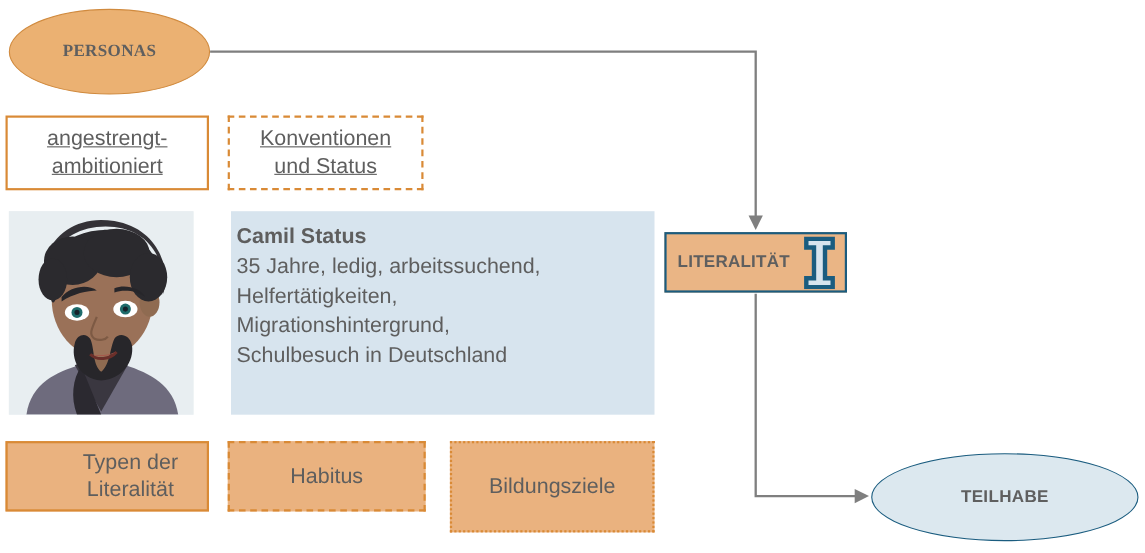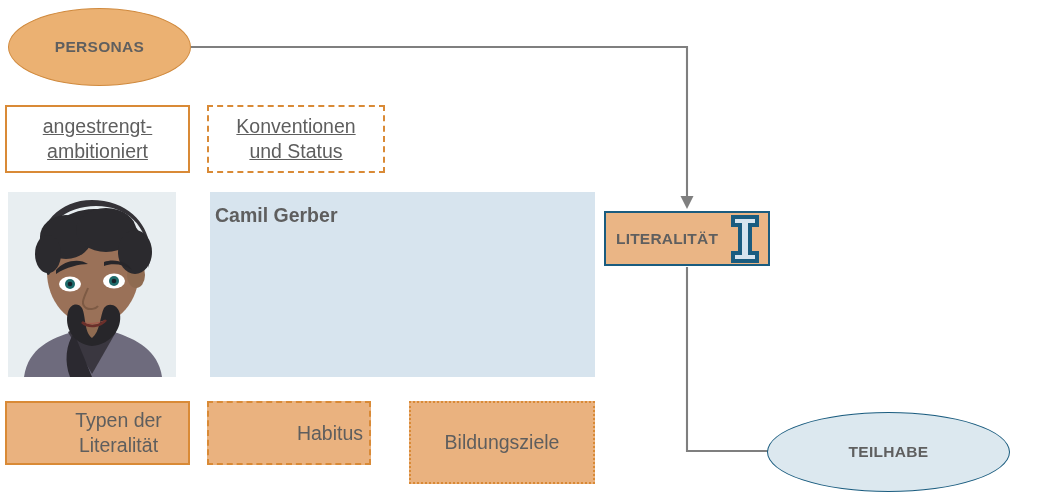--- a/index.html
+++ b/index.html
@@ -32,23 +32,24 @@
     text-align: center;
   }
   #personas-node {
     left: 8px; top: 8px; width: 183px; height: 78px;
     background: #ebb172;
     border: 1.6px solid #d08a3e;
     font-size: 15.5px;
     font-weight: bold;
     letter-spacing: 0.3px;
     color: #5f5f5f;
+    font-family: Liberation Serif, serif;
   }
   #teilhabe-node {
-    left: 767px; top: 412px; width: 243px; height: 80px;
+    left: 792px; top: 412px; width: 243px; height: 80px;
     background: #dce8ef;
     border: 1.7px solid #1a5c7f;
     font-size: 15.5px;
     font-weight: bold;
     letter-spacing: 0.3px;
     color: #5f5f5f;
   }
 
   
   .attr-box {
@@ -120,21 +121,21 @@
     align-items: center;
     justify-content: center;
     text-align: center;
     background: #eab27f;
     font-size: 19.5px;
     line-height: 1.28;
     color: #5e5e5e;
     padding: 2px 6px;
   }
   #box-typen        { left: 5px;   top: 401px; width: 185px; height: 64px; padding-left: 48px; }
-  #box-habitus      { left: 207px; top: 401px; width: 164px; height: 64px; justify-content: flex-end; }
+  #box-habitus      { left: 207px; top: 401px; width: 180px; height: 64px; }
   #box-bildungsziele{ left: 409px; top: 401px; width: 186px; height: 83px; }
 
   
   #connectors { position: absolute; left: 0; top: 0; pointer-events: none; }
 </style>
 </head>
 <body>
 
 <div id="canvas">
 
@@ -193,21 +194,22 @@
       <path d="M80,96 C76,106 72,112 78,116 C82,118 88,117 90,114" fill="none" stroke="#7d5a44" stroke-width="2"></path>
 
       <path d="M60,120 C62,112 70,110 74,116 C78,124 76,140 84,146 C92,140 92,124 96,116 C100,110 110,112 112,122 C114,136 104,152 84,154 C64,152 56,134 60,120 Z" fill="#27262a"></path>
 
       <path d="M74,130 C80,136 92,135 98,128" fill="none" stroke="#6b2f2a" stroke-width="2.6"></path>
       <path d="M75,130 C82,133 92,132 97,128 C90,131 82,132 75,130 Z" fill="#a8564a"></path>
     </svg>
   </div>
 
   <div class="abs" id="persona-text-panel">
-    <span id="persona-name" class="nl">Camil Gerber</span>
+    <span id="persona-name" class="nl">Camil Status</span>
+    <span id="persona-details" class="nl">35 Jahre, ledig, arbeitssuchend,<br>Helfertätigkeiten,<br>Migrationshintergrund,<br>Schulbesuch in Deutschland</span>
   </div>
 
   <div class="abs" id="literalitaet-node">
     <span id="literalitaet-label">LITERALITÄT</span>
     <svg id="ibeam-icon" width="38" height="48" viewBox="0 0 38 48">
       <path d="M7,2 H31 V10 H24 V38 H31 V46 H7 V38 H14 V10 H7 Z" fill="#d7e4ee" stroke="#1a5c7f" stroke-width="4" stroke-linejoin="miter"></path>
     </svg>
   </div>
 
   <div class="abs bottom-box b-solid-orange" id="box-typen">

